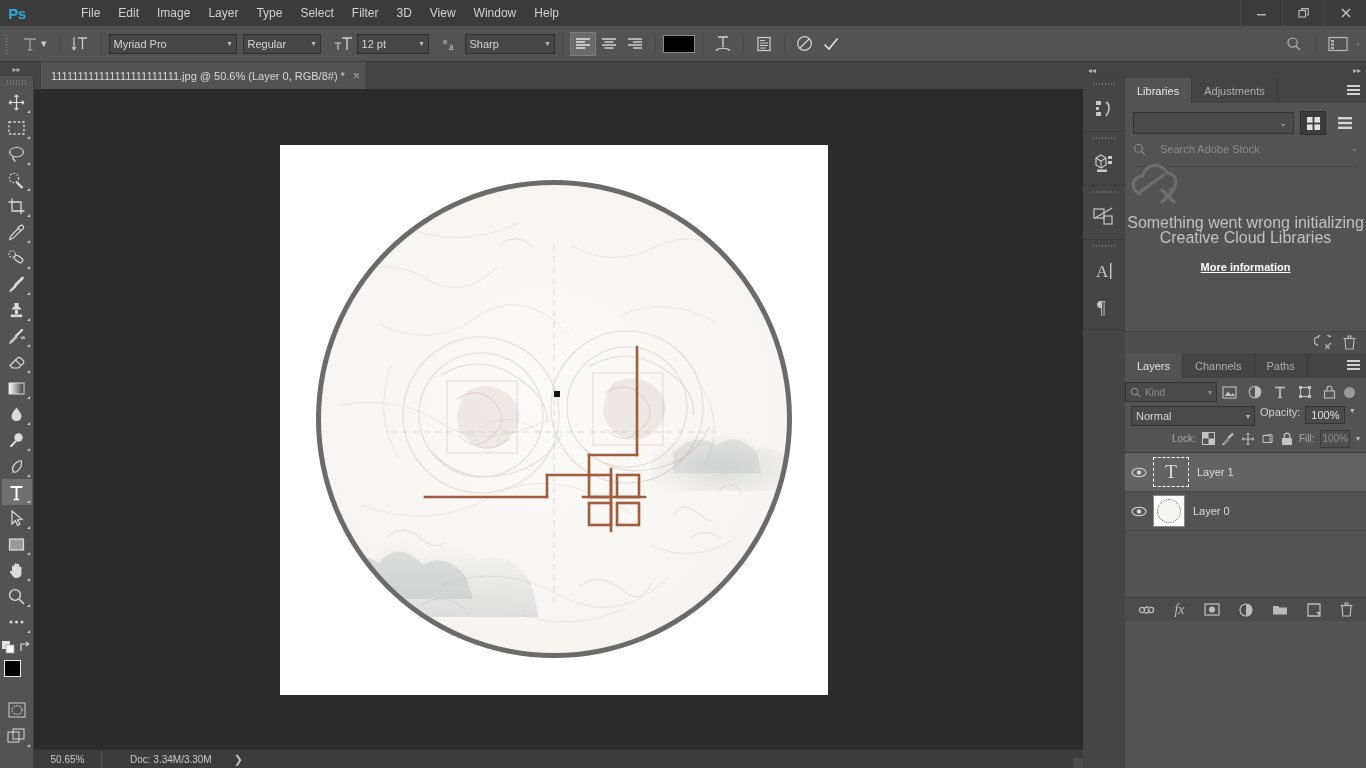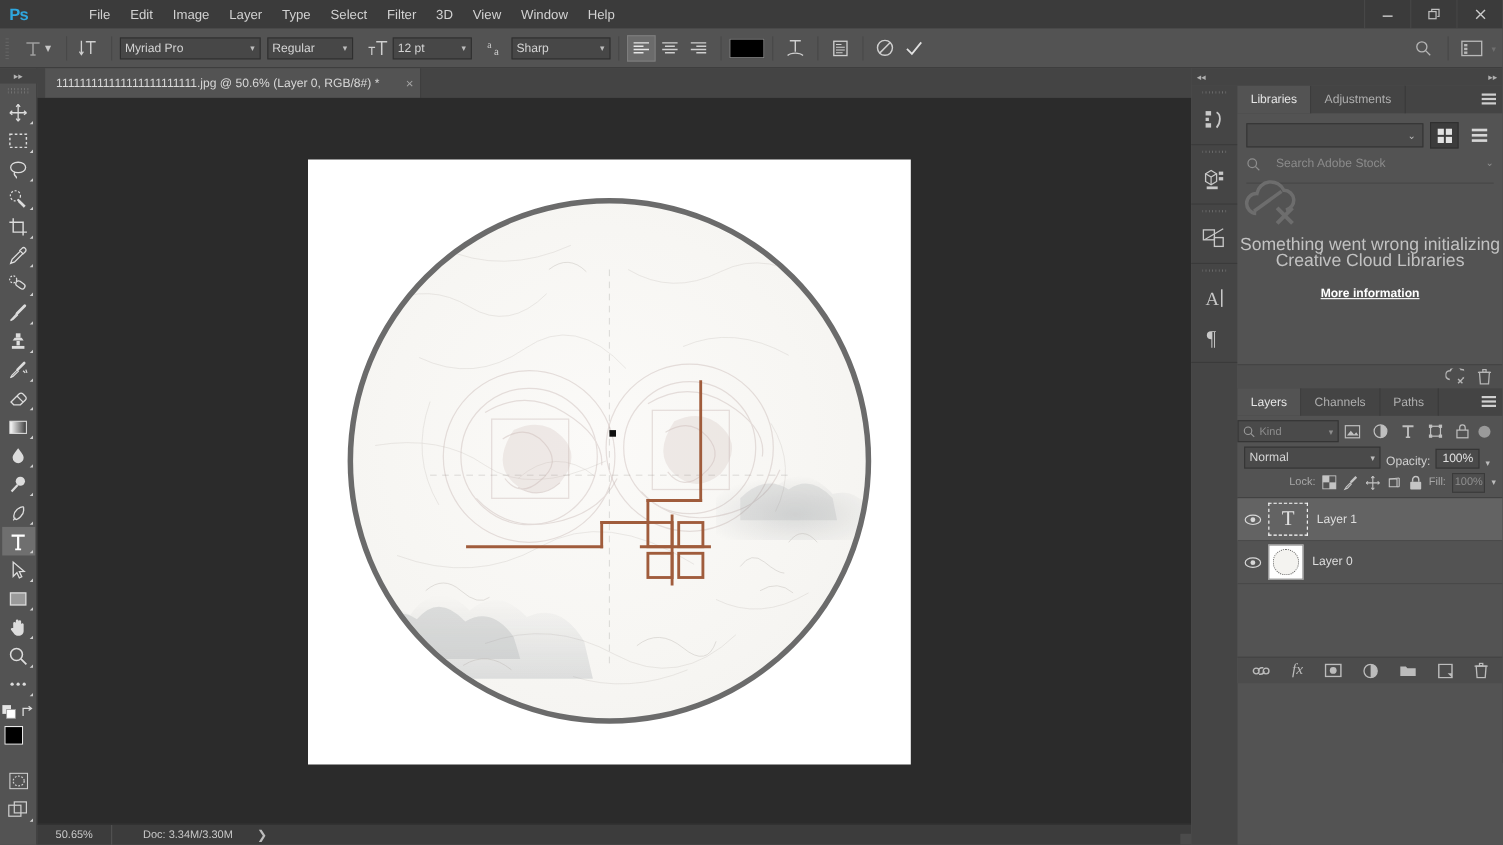--- a/index.html
+++ b/index.html
@@ -104,21 +104,21 @@
   .mini-row { display: flex; width: 30px; justify-content: space-between; align-items: center; margin-bottom: 2px; }
 
   
   .tabstrip {
     position: absolute; left: 34px; top: 62px; width: 1049px; height: 27px;
     background: #444444;
   }
   .doctab {
     position: absolute; left: 7px; top: 0; height: 27px;
     background: #535353; display: flex; align-items: center; padding: 0 6px 0 10px;
-    font-size: 11px; color: #d8d8d8; gap: 24px; border-right: 1px solid #3a3a3a;
+    font-size: 11px; color: #d8d8d8; gap: 8px; border-right: 1px solid #3a3a3a;
   }
   .doctab .x { color: #a5a5a5; font-size: 12px; line-height: 1; }
 
   
   .canvasarea {
     position: absolute; left: 34px; top: 89px; width: 1049px; height: 660px;
     background: #2b2b2b; overflow: hidden;
   }
   .artboard {
     position: absolute; left: 246px; top: 56px; width: 548px; height: 550px;
@@ -231,21 +231,21 @@
 
   
   .layersbody { position: relative; }
   .filterrow { display: flex; align-items: center; gap: 0; padding: 5px 0; height: 28px; }
   .kindsel {
     width: 92px; height: 20px; background: #4a4a4a; border: 1px solid #343434;
     display: flex; align-items: center; gap: 4px; padding: 0 4px; color: #8d8d8d; font-size: 10px;
   }
   .filticon { width: 25px; height: 22px; display: flex; align-items: center; justify-content: center; color: #bfbfbf; }
   .toggleknob { width: 11px; height: 11px; border-radius: 50%; background: #9a9a9a; margin-left: 2px; }
-  .blendrow { display: flex; align-items: flex-end; gap: 5px; padding: 0 6px 4px 6px; height: 24px; }
+  .blendrow { display: flex; align-items: flex-start; gap: 5px; padding: 0 6px 4px 6px; height: 24px; }
   .blendsel {
     width: 124px; height: 20px; background: #4a4a4a; border: 1px solid #343434;
     display: flex; align-items: center; justify-content: space-between; padding: 0 4px;
     color: #d6d6d6; font-size: 11px;
   }
   .opLabel { font-size: 11px; color: #cfcfcf; }
   .opval { width: 40px; height: 18px; background: #4a4a4a; border: 1px solid #343434; color: #e0e0e0;
           font-size: 11px; display: flex; align-items: center; justify-content: center; }
   .lockrow { display: flex; align-items: center; gap: 6px; padding: 0 6px 5px 6px; height: 22px; margin-left: 41px; }
   .lockLabel { font-size: 10px; color: #a8a8a8; }

